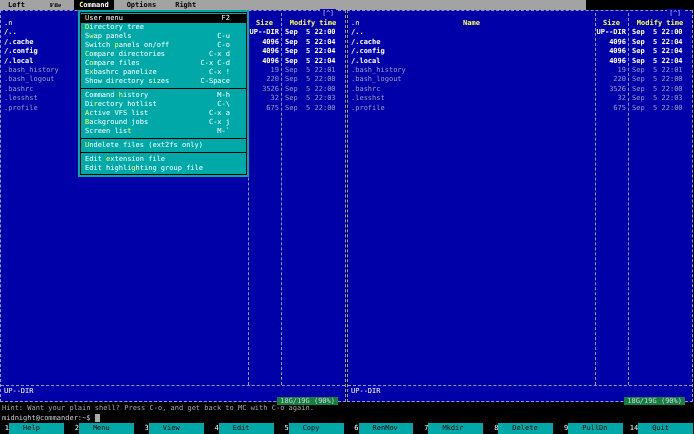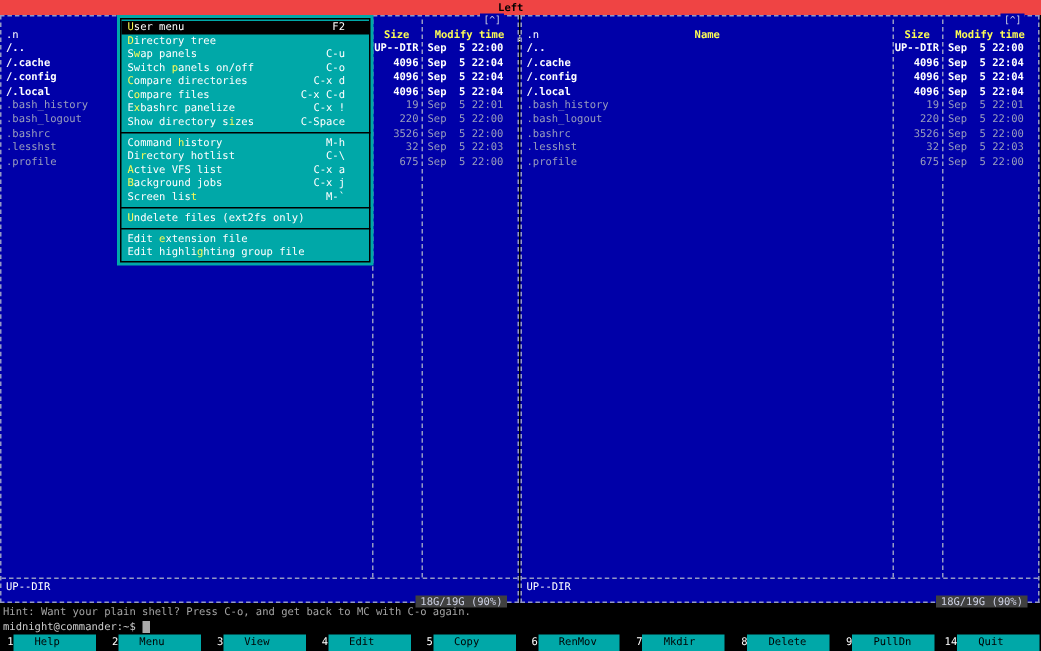--- a/index.html
+++ b/index.html
@@ -7,27 +7,27 @@
   body {
     background:#000;
     font-family:"DejaVu Sans Mono", monospace;
     font-size:7px;
     line-height:9.4px;
   }
   .screen { position:absolute; top:0; left:0; width:694px; height:434px; background:#000; }
 
   
   .menubar {
-    position:absolute; left:0; top:0; width:694px; height:10px;
-    background:#ef4444; color:#000; font-weight:bold;
-    display:flex; align-items:center;flex-direction:column;
+    position:absolute; left:0; top:0; width:586px; height:10px;
+    background:#a3a3a3; color:#000; font-weight:bold;
+    display:flex; align-items:center;
   }
   .mb-item { height:10px; line-height:10px; padding:0 4px; white-space:pre; }
   .mb-left { margin-left:4px; margin-right:17px; }
-  .mb-file { margin-right:9px; }
+  .mb-file { margin-right:9px;font-family:Liberation Serif, serif; }
   .mb-cmd  { margin-right:9px; background:#000; color:#fff; padding:0 5px; }
   .mb-cmd .hot { color:#fcfc54; }
   .mb-opt  { margin-right:11px; }
 
   
   .panel {
     position:absolute; top:10px; width:346px; height:392px;
     background:#0000a8; border:1px dashed #949ac4;
   }
   .panel-left  { left:0; }
@@ -46,21 +46,21 @@
   .c-mtime { padding-left:4px; }
   .hdr { color:#fcfc54; font-weight:bold; }
   .hdr .c-name { text-align:center; padding:0; position:relative; }
   .hdr .c-size { text-align:center; padding:0; }
   .hdr .c-mtime { text-align:center; padding:0; }
   .sortind { position:absolute; left:3px; top:0; color:#fff; font-weight:normal; }
   .dir { color:#fff; font-weight:bold; }
   .hid { color:#999dbd; font-weight:normal; }
   .ministatus { position:absolute; left:3px; top:376px; color:#fff; line-height:9px; }
   .diskfree {
-    position:absolute; right:7px; bottom:-4px; background:#404040;
+    position:absolute; right:7px; bottom:-4px; background:#15803d;
     color:#cdd1e4; padding:0 3px; line-height:8px; white-space:pre;
   }
 
   
   .dropdown {
     position:absolute; left:78px; top:10px; width:171px;
     background:#00a8a8; padding:2px; z-index:10;
   }
   .dd-frame { border:1px solid #000; padding:1px 0;text-align:center; }
   .mi {

